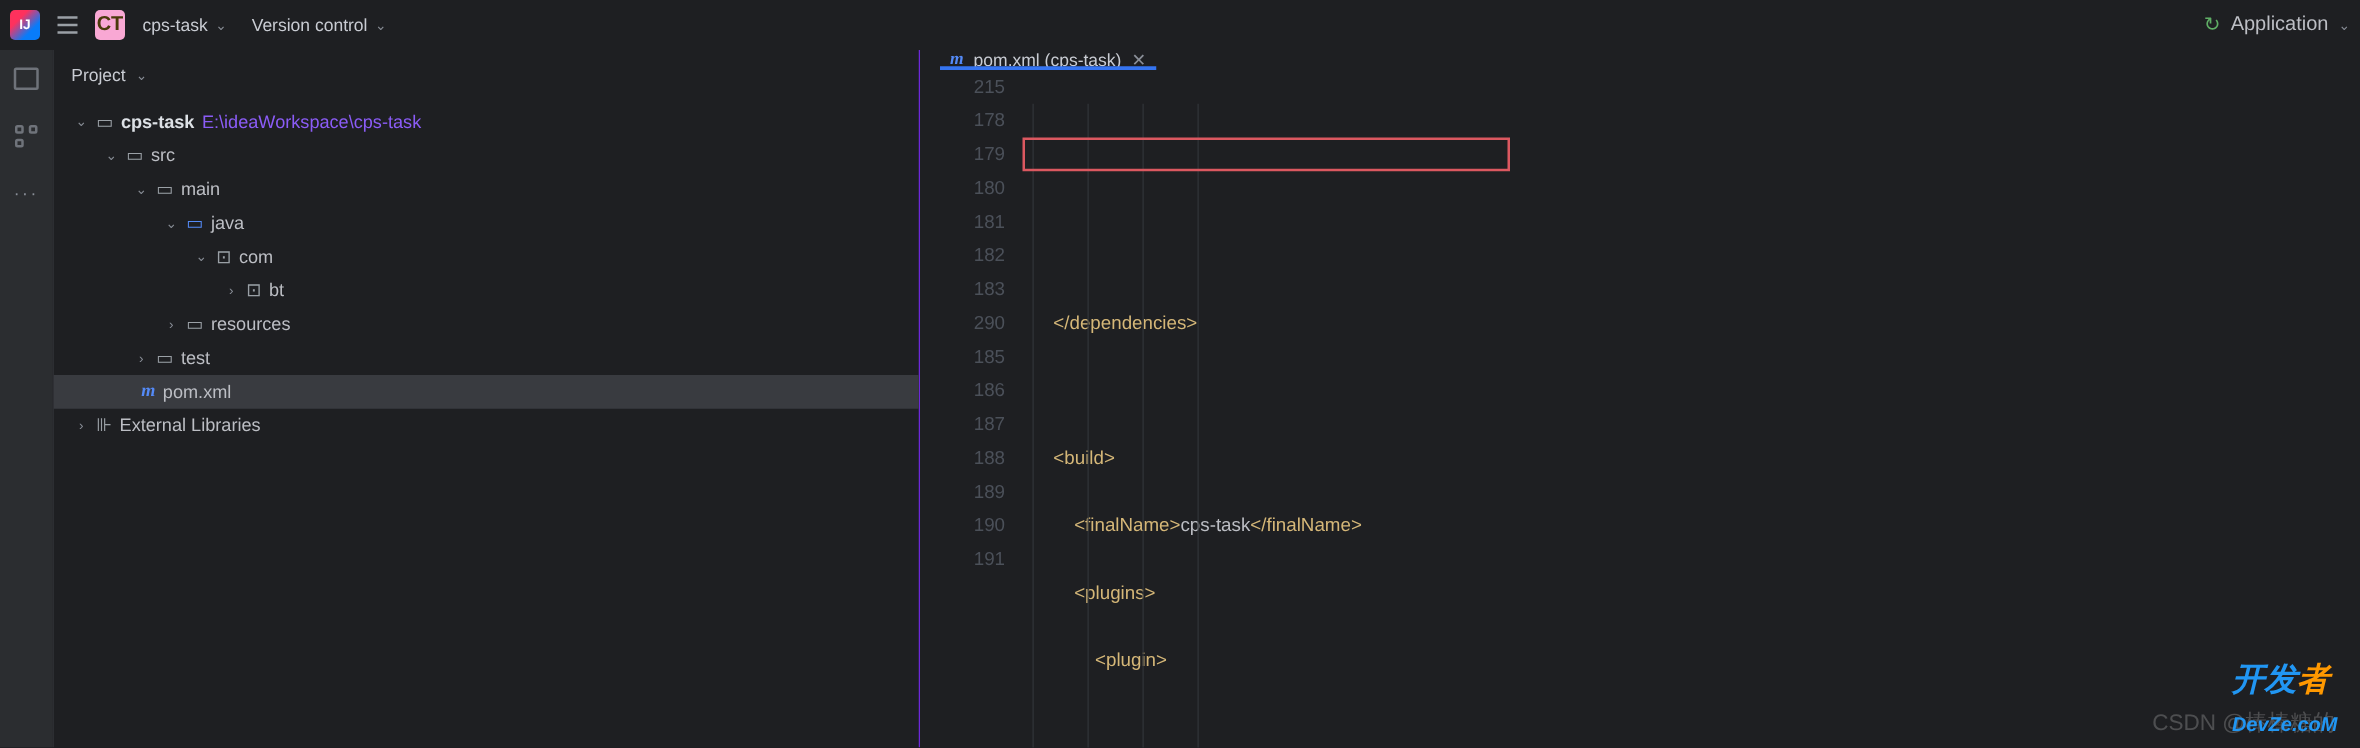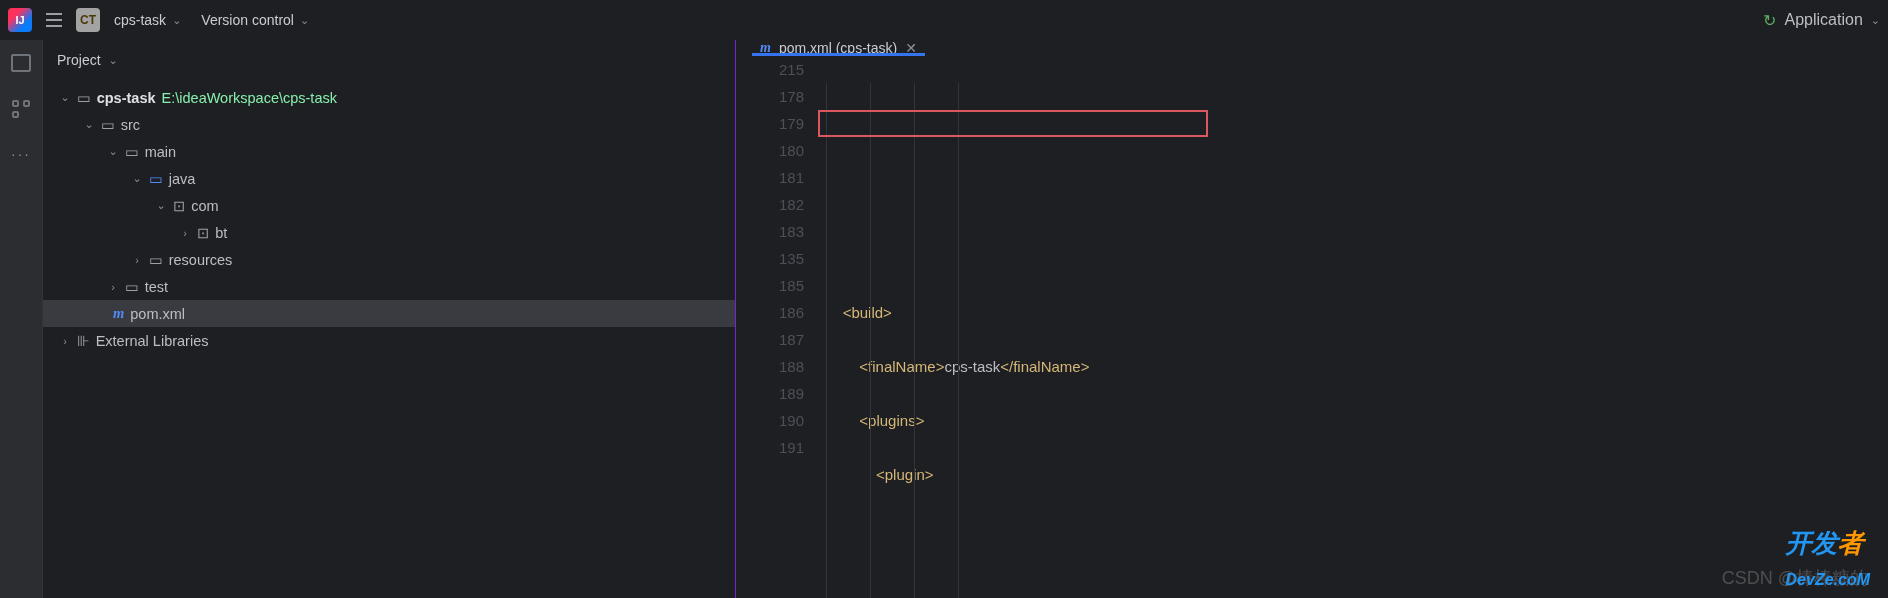--- a/index.html
+++ b/index.html
@@ -1,21 +1,21 @@
 <!DOCTYPE html>
 <html><head>
 <meta charset="utf-8">
 <style>
 * { margin: 0; padding: 0; box-sizing: border-box; font-family: -apple-system, "Segoe UI", sans-serif; }
 body { background: #1e1f22; color: #bcbec4; width: 1888px; height: 598px; overflow: hidden; position: relative; }
 .toolbar { height: 40px; display: flex; align-items: center; padding: 0 8px; gap: 8px; }
 .ij-logo { width: 24px; height: 24px; border-radius: 4px; background: linear-gradient(135deg,#fe315d 0%,#fe315d 30%,#087cfa 70%); display:flex;align-items:center;justify-content:center;font-weight:bold;font-size:11px;color:#fff; }
 .hamburger { width: 28px; height: 28px; display: flex; flex-direction: column; justify-content: center; gap: 4px; padding: 6px; cursor: pointer; }
 .hamburger div { height: 2px; background: #9aa0a6; }
-.ct-badge { width: 24px; height: 24px; background: #a3a3a3; color: #4a3a0a; border-radius: 4px; display:flex;align-items:center;justify-content:center;font-weight:bold;font-size:12px; }
+.ct-badge { width: 24px; height: 24px; background: #f9a8d4; color: #4a3a0a; border-radius: 4px; display:flex;align-items:center;justify-content:center;font-weight:bold;font-size:16px; }
 .tb-item { color: #c9ccd3; font-size: 14px; display: flex; align-items: center; gap: 6px; cursor: pointer; padding: 4px 6px; }
 .chev { font-size: 11px; color: #8a8f98; }
 .run-cfg { margin-left: auto; display:flex; align-items:center; gap:8px; }
 .content { display: flex; height: calc(100% - 40px); }
 .left-bar { width: 42px; background: #2b2d30; display: flex; flex-direction: column; align-items: center; padding-top: 14px; gap: 28px; }
 .left-bar .ico { width: 20px; height: 18px; border: 2px solid #6f737a; border-radius: 2px; cursor:pointer; }
 .left-bar .grid { width:18px; height:18px; position:relative; cursor:pointer; }
 .left-bar .grid span { position:absolute; width:7px; height:7px; border:2px solid #6f737a; border-radius:2px; }
 .left-bar .grid span:nth-child(1){top:0;left:0;}
 .left-bar .grid span:nth-child(2){top:0;right:0;}
@@ -23,21 +23,21 @@
 .left-bar .dots { color:#8a8f98; letter-spacing:2px; cursor:pointer; font-size:14px;}
 .project { width: 694px; background: #1e1f22; border-left: 1px solid #323438; border-right: 1px solid #6d28d9; }
 .proj-hdr { height: 40px; display:flex; align-items:center; padding:0 14px; font-size:14px; color:#c9ccd3; gap:8px; }
 .tree { padding: 4px 0; font-size: 14.5px; }
 .node { display:flex; align-items:center; height:27px; gap:6px; cursor:pointer; white-space:nowrap; }
 .arrow { width: 12px; color:#8a8f98; font-size:11px; text-align:center; }
 .folder-ico { color:#9aa0a6; }
 .java-ico { color:#548af7; }
 .maven-ico { color:#548af7; font-weight:bold; font-style:italic; font-family:serif; }
 .bold { color:#dde1e6; font-weight:600; }
-.path-grey { color:#86efac; }
+.path-grey { color:#8b5cf6; }
 .sel-alt { background:#393b40; }
 .editor { flex:1; display:flex; flex-direction:column; }
 .tabs { height:40px; display:flex; align-items:center; padding-left:16px; }
 .tab { display:flex; align-items:center; gap:8px; padding:0 8px; height:100%; font-size:14px; color:#c9ccd3; position:relative; cursor:pointer;}
 .tab::after { content:''; position:absolute; bottom:0; left:0; right:0; height:3px; background:#3574f0; }
 .tab-close { color:#8a8f98; cursor:pointer; }
 .code-area { flex:1; display:flex; font-family:'JetBrains Mono','Consolas',monospace; font-size:15px; position:relative; }
 .gutter { width:90px; text-align:right; color:#4b5059; padding-right:22px; line-height:27px; }
 .code { flex:1; line-height:27px; white-space:pre; color:#bcbec4; position:relative; }
 .tag { color:#d5b778; }
@@ -157,34 +157,35 @@
     </div>
     <div class="code-area">
       <div class="gutter">
         <div>215</div>
         <div>178</div>
         <div>179</div>
         <div>180</div>
         <div>181</div>
         <div>182</div>
         <div>183</div>
-        <div>135</div>
+        <div>290</div>
         <div>185</div>
         <div>186</div>
         <div>187</div>
         <div>188</div>
         <div>189</div>
         <div>190</div>
         <div>191</div>
       </div>
       <div class="code">
 <div class="vline vl1"></div><div class="vline vl2"></div><div class="vline vl3"></div><div class="vline vl4"></div>
 <div class="hl-box"></div>
 <div> </div>
 <div> </div>
+<div><span class="tag">    &lt;/dependencies&gt;</span></div>
 <div> </div>
 <div><span class="tag">    &lt;build&gt;</span></div>
 <div><span class="tag">        &lt;finalName&gt;</span><span class="txt">cps-task</span><span class="tag">&lt;/finalName&gt;</span></div>
 <div><span class="tag">        &lt;plugins&gt;</span></div>
 <div><span class="tag">            &lt;plugin&gt;</span></div>
 
 
 
 
 

